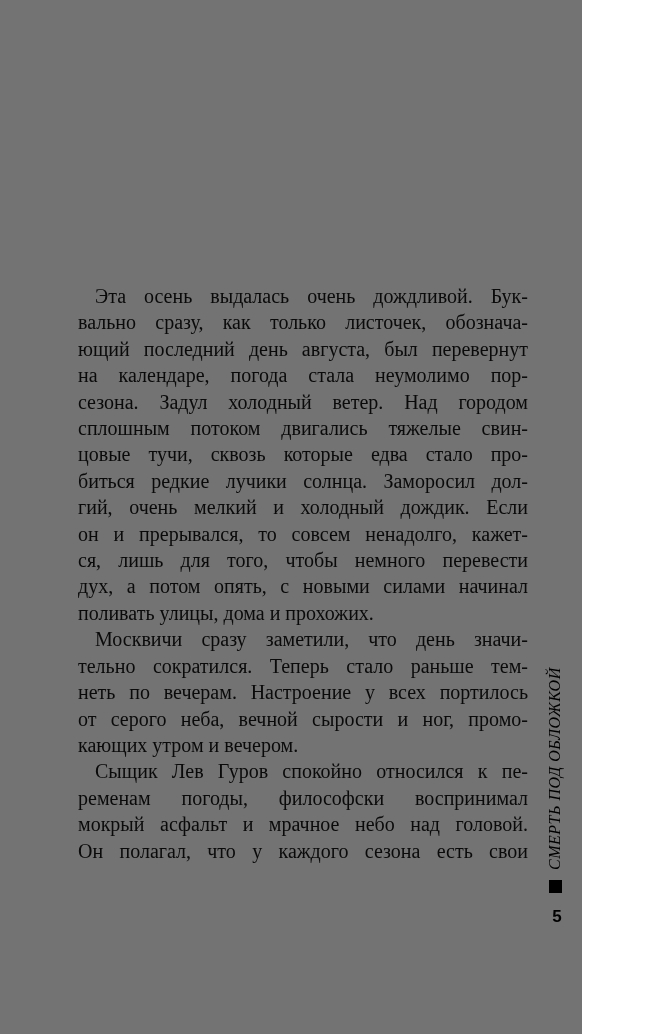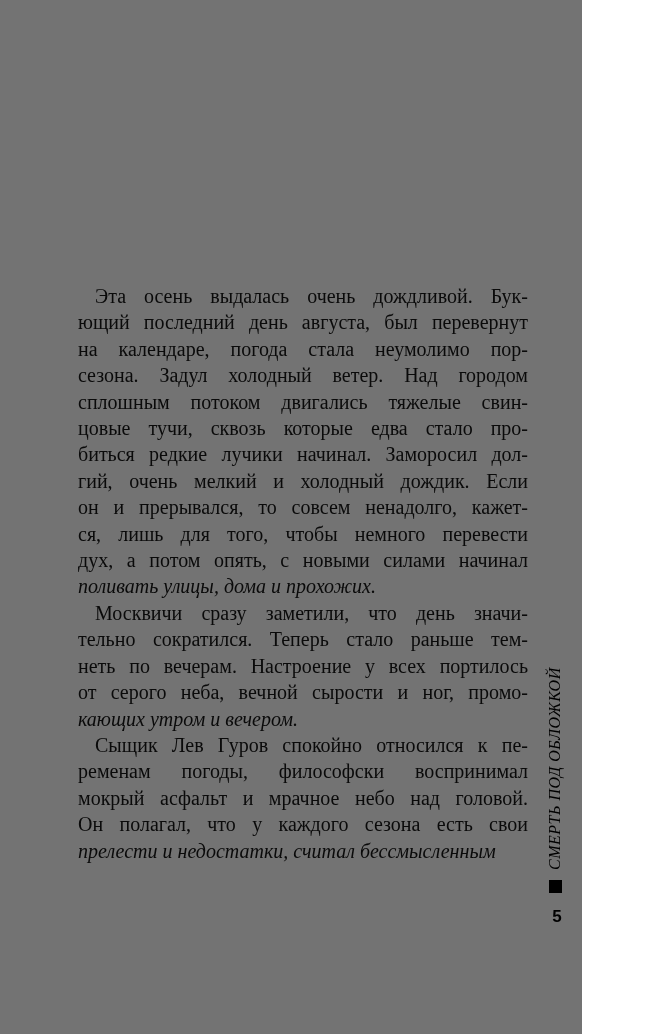--- a/index.html
+++ b/index.html
@@ -24,21 +24,21 @@
   }
   .paragraph { margin: 0; padding: 0; }
   .line {
     font-size: 20px;
     line-height: 26.4px;
     white-space: normal;
     text-align: justify;
     text-align-last: justify;
     color: #0a0a0a;
   }
-  .line.last { text-align-last: left; font-style: italic; }
+  .line.last { text-align-last: left; }
   .line.first { text-indent: 17px; }
   .sidebar-strip {
     position: absolute;
     left: 543px;
     top: 893px;
     width: 245px;
     height: 24px;
     transform: rotate(-90deg);
     transform-origin: 0 0;
     display: flex;
@@ -72,45 +72,45 @@
   }
 </style>
 </head>
 <body>
 
 <div class="book-page">
 
   <div class="text-block">
       <div class="paragraph">
         <div class="line first">Эта осень выдалась очень дождливой. Бук-</div>
+        <div class="line">вально сразу, как только листочек, обознача-</div>
         <div class="line">ющий последний день августа, был перевернут</div>
         <div class="line">на календаре, погода стала неумолимо пор-</div>
         <div class="line">сезона. Задул холодный ветер. Над городом</div>
         <div class="line">сплошным потоком двигались тяжелые свин-</div>
         <div class="line">цовые тучи, сквозь которые едва стало про-</div>
-        <div class="line">биться редкие лучики начинал. Заморосил дол-</div>
+        <div class="line">биться редкие лучики солнца. Заморосил дол-</div>
         <div class="line">гий, очень мелкий и холодный дождик. Если</div>
         <div class="line">он и прерывался, то совсем ненадолго, кажет-</div>
         <div class="line">ся, лишь для того, чтобы немного перевести</div>
         <div class="line">дух, а потом опять, с новыми силами начинал</div>
         <div class="line last">поливать улицы, дома и прохожих.</div>
       </div>
       <div class="paragraph">
         <div class="line first">Москвичи сразу заметили, что день значи-</div>
         <div class="line">тельно сократился. Теперь стало раньше тем-</div>
         <div class="line">неть по вечерам. Настроение у всех портилось</div>
         <div class="line">от серого неба, вечной сырости и ног, промо-</div>
         <div class="line last">кающих утром и вечером.</div>
       </div>
       <div class="paragraph">
         <div class="line first">Сыщик Лев Гуров спокойно относился к пе-</div>
         <div class="line">ременам погоды, философски воспринимал</div>
         <div class="line">мокрый асфальт и мрачное небо над головой.</div>
         <div class="line">Он полагал, что у каждого сезона есть свои</div>
-        <div class="line last">прелести и недостатки, считал бессмысленным</div>
       </div>
     </div>
 
   <div class="sidebar-strip">
     <span class="marker-square"></span>
     <span class="sidebar-title">СМЕРТЬ ПОД ОБЛОЖКОЙ</span>
   </div>
 
   <div class="page-number">5</div>
 

